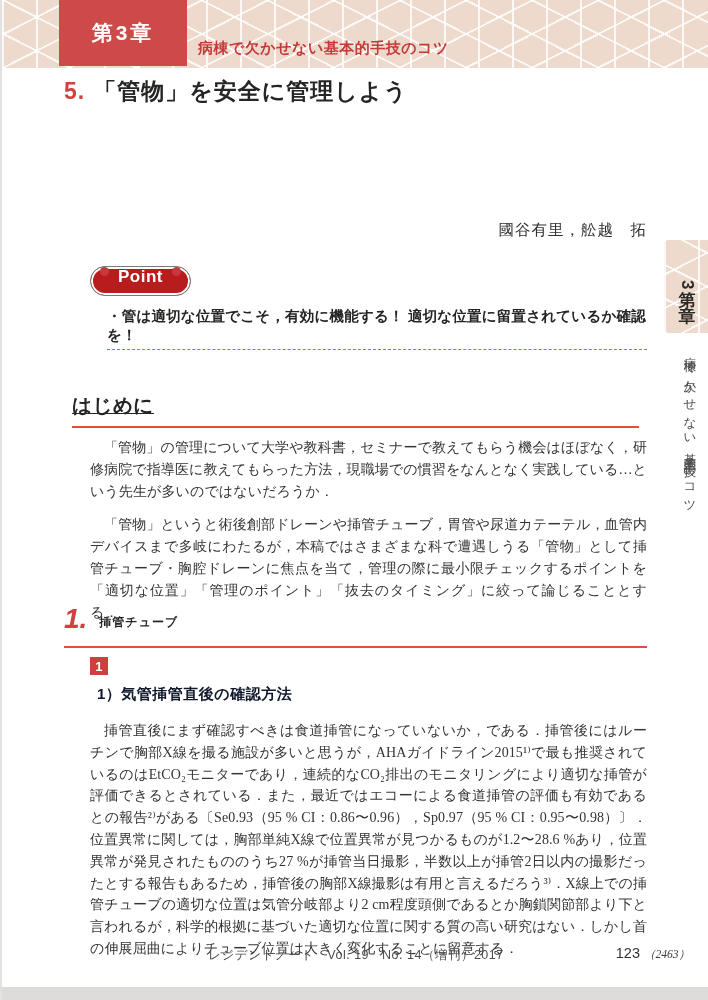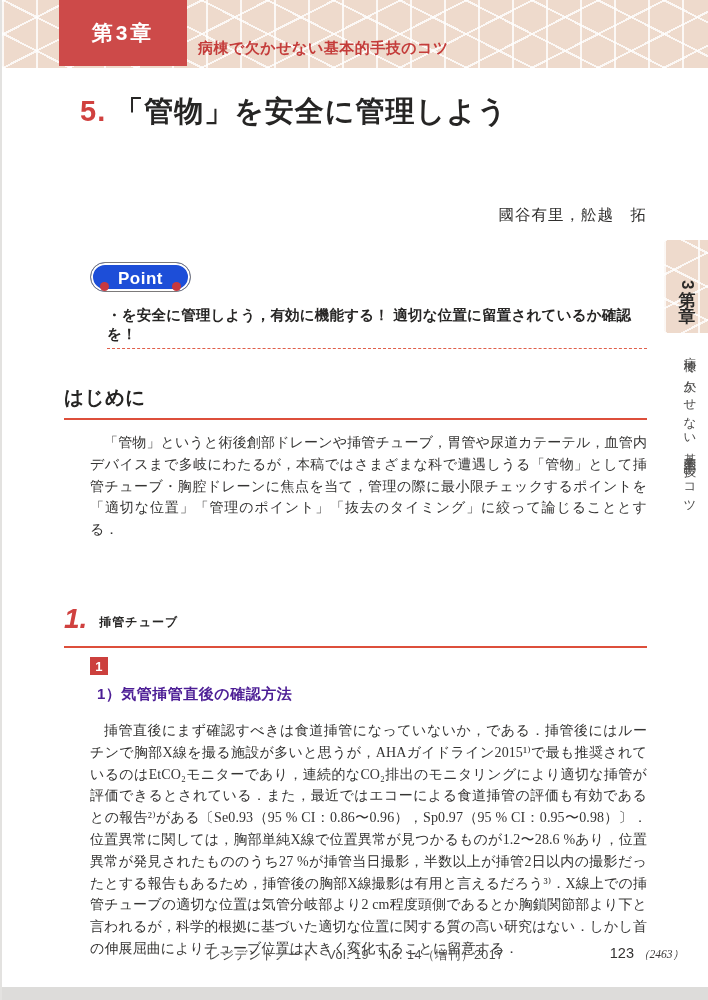--- a/index.html
+++ b/index.html
@@ -28,67 +28,67 @@
     font-family:"Liberation Sans","DejaVu Sans",sans-serif;
     font-weight:bold;font-size:21px;letter-spacing:3px;
     display:flex;align-items:center;justify-content:center;
   }
   .chapter-subtitle{
     position:absolute;left:196px;top:39px;
     color:#c43c3a;font-family:"Liberation Sans","DejaVu Sans",sans-serif;
     font-weight:bold;font-size:15px;letter-spacing:.5px;
   }
   
-  .title{position:absolute;left:62px;top:76px;margin:16px;
+  .title{position:absolute;left:62px;top:76px;margin:0;
     font-family:"Liberation Sans","DejaVu Sans",sans-serif;
-    font-weight:bold;font-size:29px;color:#262524;letter-spacing:1px;}
+    font-weight:bold;font-size:23px;color:#262524;letter-spacing:1px;}
   .title-num{color:#d0413f;margin-right:8px;}
   
-  .authors{position:absolute;top:205px;left:0;width:645px;text-align:right;
+  .authors{position:absolute;top:220px;left:0;width:645px;text-align:right;
     font-size:15.5px;color:#2f2e2d;letter-spacing:1px;}
   
   .side-tab{position:absolute;right:0;top:240px;width:46px;}
   .side-chapter{
     width:46px;height:93px;
     display:flex;align-items:center;justify-content:center;
     writing-mode:vertical-rl;
     font-family:"Liberation Sans","DejaVu Sans",sans-serif;
     font-weight:bold;font-size:17px;color:#2b2a29;letter-spacing:3px;
   }
   .side-subtitle{
     margin:14px auto 0;writing-mode:vertical-rl;
     font-family:"Liberation Sans","DejaVu Sans",sans-serif;
     font-size:12.5px;color:#4b4a49;letter-spacing:3px;height:280px;
     display:block;text-align:left;margin-left:17px;
   }
   
   .point{position:absolute;left:88px;top:262px;width:557px;}
   .point-badge{
-    display:inline-flex;align-items:flex-end;gap:7px;
-    background:#1d4ed8;border-radius:15px;height:28px;padding:0 9px;
+    display:inline-flex;align-items:flex-start;gap:7px;
+    background:#b91c1c;border-radius:15px;height:28px;padding:0 9px;
     border:1px solid #7c7a7a;box-shadow:inset 0 0 0 2px #ffffff;
   }
   .point-dot{width:9px;height:9px;border-radius:50%;background:#c8393f;}
   .point-label{
     color:#ffffff;font-family:"Liberation Sans","DejaVu Sans",sans-serif;
     font-weight:bold;font-size:17px;letter-spacing:.5px;padding:0 2px 2px 2px;
   }
   .point-items{margin-top:5px;margin-left:17px;}
   .point-item{
     font-family:"Liberation Sans","DejaVu Sans",sans-serif;
     font-weight:bold;font-size:14.5px;color:#262524;
     padding:6px 0 4px 0;border-bottom:1.5px dashed #e0604c;
     letter-spacing:.2px;
   }
   
   .intro{position:absolute;left:62px;top:384px;width:583px;}
   .h-intro{
-    margin:0;font-family:"Liberation Sans","DejaVu Sans",sans-serif;
+    margin:8px;font-family:"Liberation Sans","DejaVu Sans",sans-serif;
     font-weight:bold;font-size:19.5px;color:#262524;
-    border-bottom:2.5px solid #dd4f3b;padding-bottom:7px;letter-spacing:.5px;
+    border-bottom:2.5px solid #dd4f3b;padding-bottom:7px;letter-spacing:.5px;text-decoration:underline;
   }
   .body-par{
     margin:9px 0 0 26px;width:557px;
     font-size:14px;line-height:21.8px;color:#353433;
     text-align:justify;text-indent:1em;letter-spacing:.1px;
   }
   
   .sec1{position:absolute;left:62px;top:603px;width:583px;}
   .h-sec{
     margin:0;border-bottom:2.5px solid #dd4f3b;padding-bottom:11px;
@@ -104,32 +104,32 @@
     font-weight:bold;font-size:16px;color:#cc3f3c;letter-spacing:.5px;
     display:flex;align-items:center;
   }
   .sub-square{
     display:inline-flex;align-items:center;justify-content:center;
     width:18px;height:18px;background:#cc403d;color:#ffffff;
     font-size:13px;margin-right:7px;flex:none;
   }
   .h-subsub{
     margin:10px 0 0 33px;font-family:"Liberation Sans","DejaVu Sans",sans-serif;
-    font-weight:bold;font-size:15px;color:#4c1d95;letter-spacing:.5px;
+    font-weight:bold;font-size:15px;color:#0f172a;letter-spacing:.5px;
   }
   .sec1 .body-par{margin-top:16px;}
   
   .footer{position:absolute;left:0;top:944px;width:708px;height:24px;}
   .journal-line{
     position:absolute;left:0;width:708px;text-align:center;top:3px;
     font-family:"Liberation Sans","DejaVu Sans",sans-serif;
     font-size:12.5px;color:#4d4c4b;letter-spacing:.5px;
   }
   .page-num{
-    position:absolute;right:26px;top:1px;
+    position:absolute;right:20px;top:1px;
     font-family:"Liberation Sans","DejaVu Sans",sans-serif;
     font-size:14.5px;color:#333231;
   }
   .page-num .alt{font-family:"Liberation Serif","DejaVu Serif",serif;
     font-style:italic;font-size:11.5px;color:#3a3938;}
   .bottom-strip{position:absolute;left:0;bottom:0;width:708px;height:13px;background:#dddcda;}
 </style>
 </head>
 <body>
 
@@ -151,26 +151,27 @@
     <div class="side-subtitle">病棟で欠かせない基本的手技のコツ</div>
   </aside>
 
   <section class="point">
     <div class="point-badge">
       <span class="point-dot"></span>
       <span class="point-label">Point</span>
       <span class="point-dot"></span>
     </div>
     <div class="point-items">
-      <div class="point-item">・を安全に管理しよう，有効に機能する！ 適切な位置に留置されているか確認を！</div>
+      <div class="point-item">・管は適切な位置でこそ，有効に機能する！ 適切な位置に留置されているか確認を！</div>
     </div>
   </section>
 
   <section class="intro">
     <h2 class="h-intro">はじめに</h2>
+    <p class="body-par">「管物」の管理について大学や教科書，セミナーで教えてもらう機会はほぼなく，研修病院で指導医に教えてもらった方法，現職場での慣習をなんとなく実践している…という先生が多いのではないだろうか．</p>
     <p class="body-par" style="margin-top:12px;">「管物」というと術後創部ドレーンや挿管チューブ，胃管や尿道カテーテル，血管内デバイスまで多岐にわたるが，本稿ではさまざまな科で遭遇しうる「管物」として挿管チューブ・胸腔ドレーンに焦点を当て，管理の際に最小限チェックするポイントを「適切な位置」「管理のポイント」「抜去のタイミング」に絞って論じることとする．</p>
   </section>
 
   <section class="sec1">
     <h2 class="h-sec"><span class="sec-num">1.</span><span class="sec-title">挿管チューブ</span></h2>
     <h3 class="h-sub">
       <span class="sub-square">1</span>
     </h3>
     <h4 class="h-subsub">1）気管挿管直後の確認方法</h4>
     <p class="body-par">挿管直後にまず確認すべきは食道挿管になっていないか，である．挿管後にはルーチンで胸部X線を撮る施設が多いと思うが，AHAガイドライン2015¹⁾で最も推奨されているのはEtCO₂モニターであり，連続的なCO₂排出のモニタリングにより適切な挿管が評価できるとされている．また，最近ではエコーによる食道挿管の評価も有効であるとの報告²⁾がある〔Se0.93（95 % CI：0.86〜0.96），Sp0.97（95 % CI：0.95〜0.98）〕．位置異常に関しては，胸部単純X線で位置異常が見つかるものが1.2〜28.6 %あり，位置異常が発見されたもののうち27 %が挿管当日撮影，半数以上が挿管2日以内の撮影だったとする報告もあるため，挿管後の胸部X線撮影は有用と言えるだろう³⁾．X線上での挿管チューブの適切な位置は気管分岐部より2 cm程度頭側であるとか胸鎖関節部より下と言われるが，科学的根拠に基づいた適切な位置に関する質の高い研究はない．しかし首の伸展屈曲によりチューブ位置は大きく変化することに留意する．</p>

